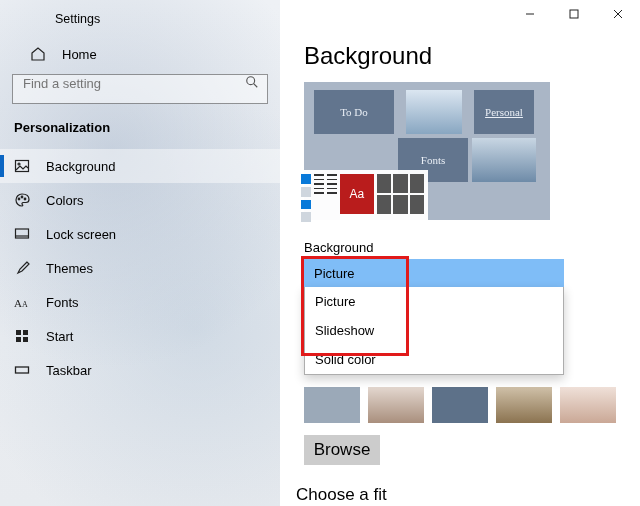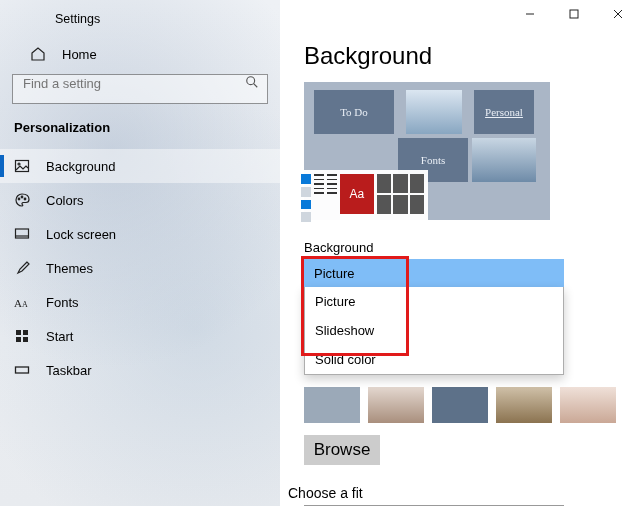--- a/index.html
+++ b/index.html
@@ -123,21 +123,21 @@
   .rimg.b { background:#5d7189; }
   .rimg.c { background:linear-gradient(#cfc0a8,#8b7350); }
   .rimg.d { background:linear-gradient(#efe0d8,#caa896); }
 
   .browse-btn {
     margin:12px 24px 0;
     width:76px; height:30px;
     background:#ccc; display:flex; align-items:center; justify-content:center;
     font-size:17px;
   }
-  .fit-label { font-size:14px; padding:20px 8px 2px; }
+  .fit-label { font-size:17px; padding:20px 16px 2px; }
   .fit-box { margin:2px 24px 0; width:260px; height:14px; border:1px solid #999; border-bottom:none; }
 </style>
 </head>
 <body>
 
 <div class="window">
 
   <div class="sidebar">
     <div class="app-title">Settings</div>
 

